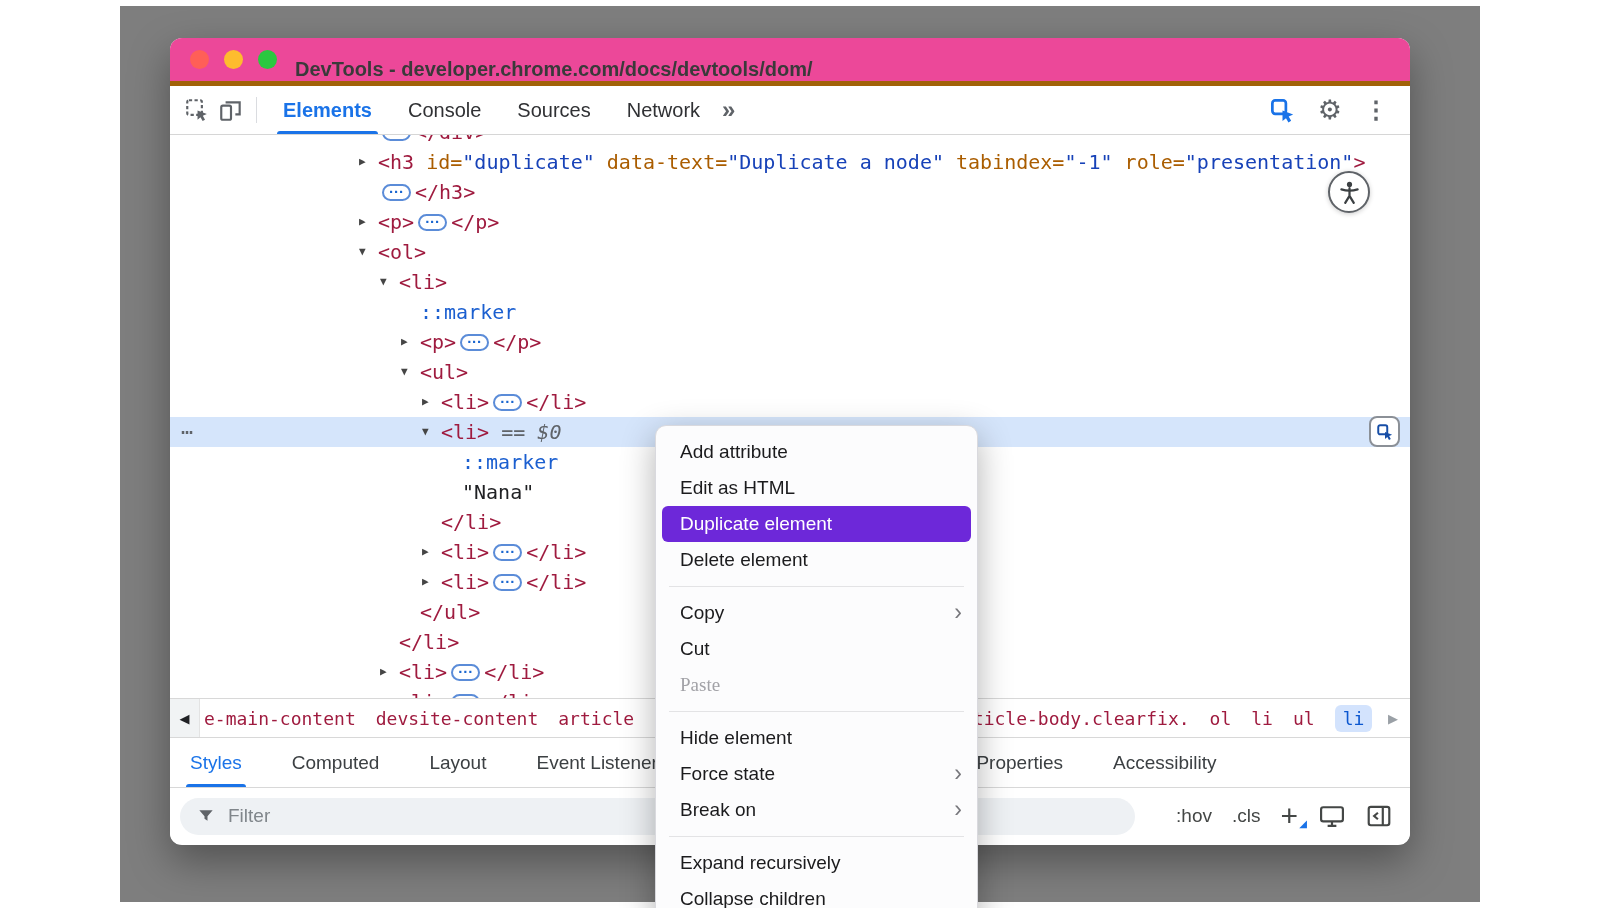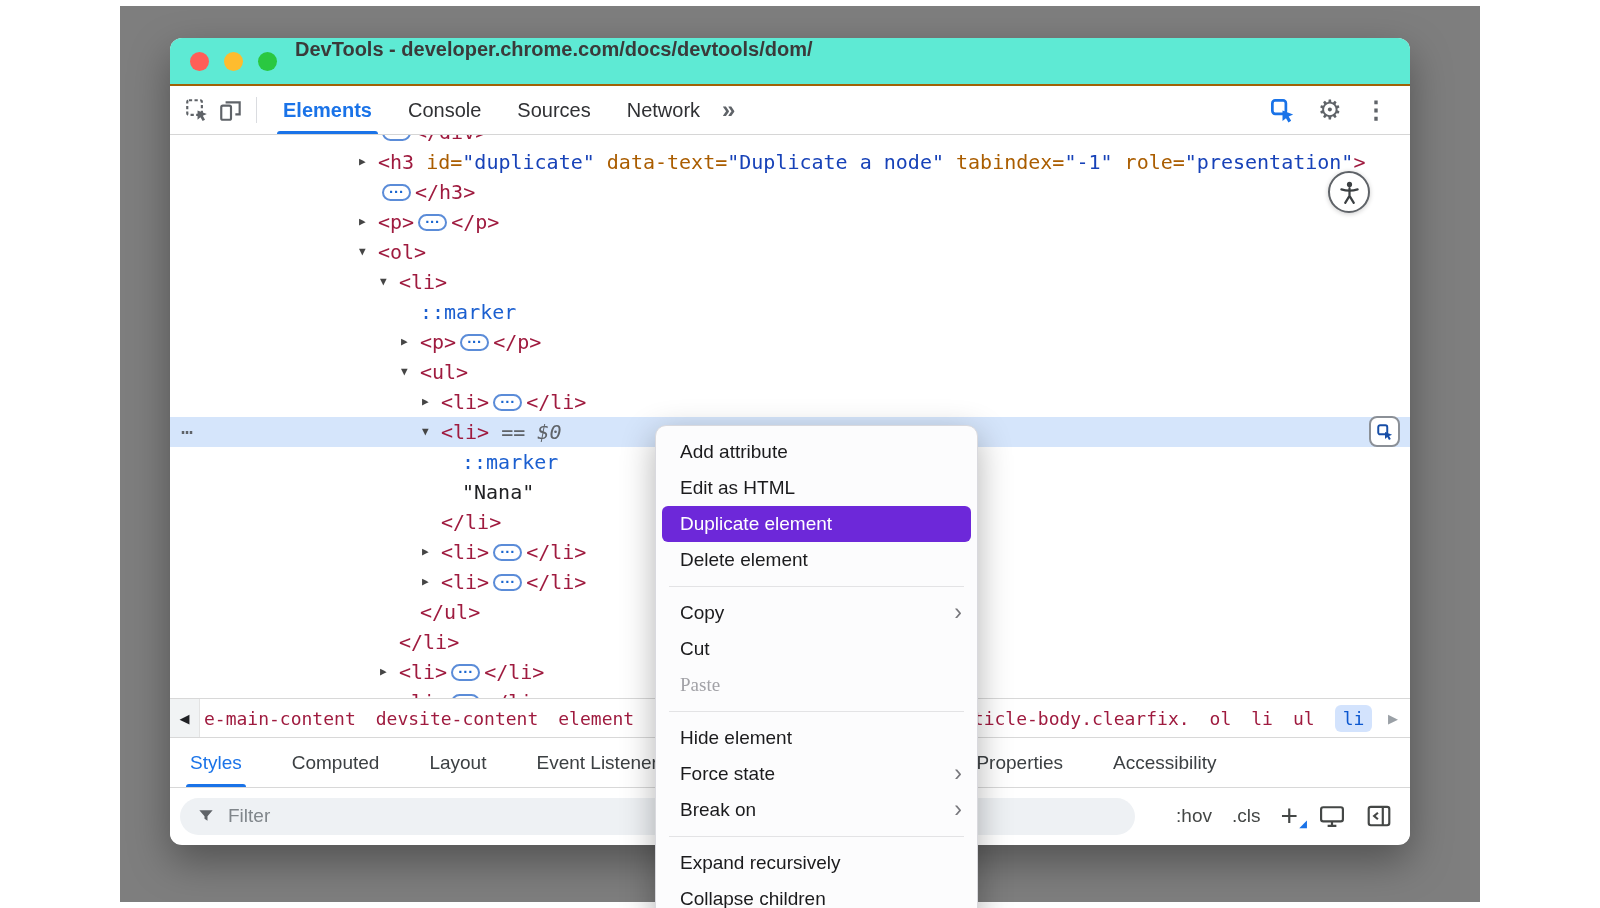--- a/index.html
+++ b/index.html
@@ -6,22 +6,22 @@
   html, body { width: 1600px; height: 908px; overflow: hidden; background: #fff;
                font-family: "Liberation Sans", sans-serif; }
   .stage { position: relative; width: 1600px; height: 908px; }
   .backdrop { position: absolute; left: 120px; right: 120px; top: 6px; bottom: 6px; background: #7e7e7e; }
 
   
   .window { position: absolute; left: 170px; top: 38px; width: 1240px; height: 807px;
             background: #fff; border-radius: 12px; overflow: hidden; z-index: 1;
             box-shadow: 0 16px 40px rgba(0,0,0,.35); }
 
-  .titlebar { height: 48px; position: relative; display: flex; align-items: flex-start;
-              border-bottom: 2px solid #a16207; background: #5eead4; }
+  .titlebar { height: 48px; position: relative; display: flex; align-items: flex-end;
+              border-bottom: 5px solid #a16207; background: #ec4899; }
   .lights { position: absolute; left: 20px; top: 0; height: 100%; display: flex; align-items: center; gap: 15px; }
   .light { width: 19px; height: 19px; border-radius: 50%; }
   .l-red { background: #ff5f57; } .l-yellow { background: #febc2e; } .l-green { background: #2ac840; }
   .title { margin-left: 125px; font-size: 20px; font-weight: 700; color: #3a3a3a; }
 
   .toolbar { height: 49px; display: flex; align-items: center; border-bottom: 1px solid #d6d6d6;
              padding-left: 10px; position: relative; background: #fff; }
   .tbtn { width: 34px; height: 34px; display: flex; align-items: center; justify-content: center; color: #5f6368; }
   .tdivider { width: 1px; height: 26px; background: #dadce0; margin: 0 8px; }
   .ttabs { display: flex; height: 100%; }
@@ -193,21 +193,21 @@
         <path d="M4.8 9.2C9.6 10.8 14.4 10.8 19.2 9.2" stroke="#3c4043" stroke-width="2" stroke-linecap="round"></path>
         <path d="M12 8.2v6.8M12 15l-3.8 6.2M12 15l3.8 6.2" stroke="#3c4043" stroke-width="2" stroke-linecap="round"></path>
       </svg>
     </div>
 
     <div class="crumbbar">
       <span class="crumb-left">◀</span>
       <div style="display:flex;align-items:center;">
           <span class="crumb">e-main-content</span>
           <span class="crumb">devsite-content</span>
-          <span class="crumb">element</span>
+          <span class="crumb">article</span>
           <span class="crumb gapb-crumb">article-body.clearfix.</span>
           <span class="crumb">ol</span>
           <span class="crumb">li</span>
           <span class="crumb">ul</span>
           <span class="crumb selc">li</span>
         </div>
       <span class="crumb-right">▶</span>
     </div>
 
     <div class="btabs">

